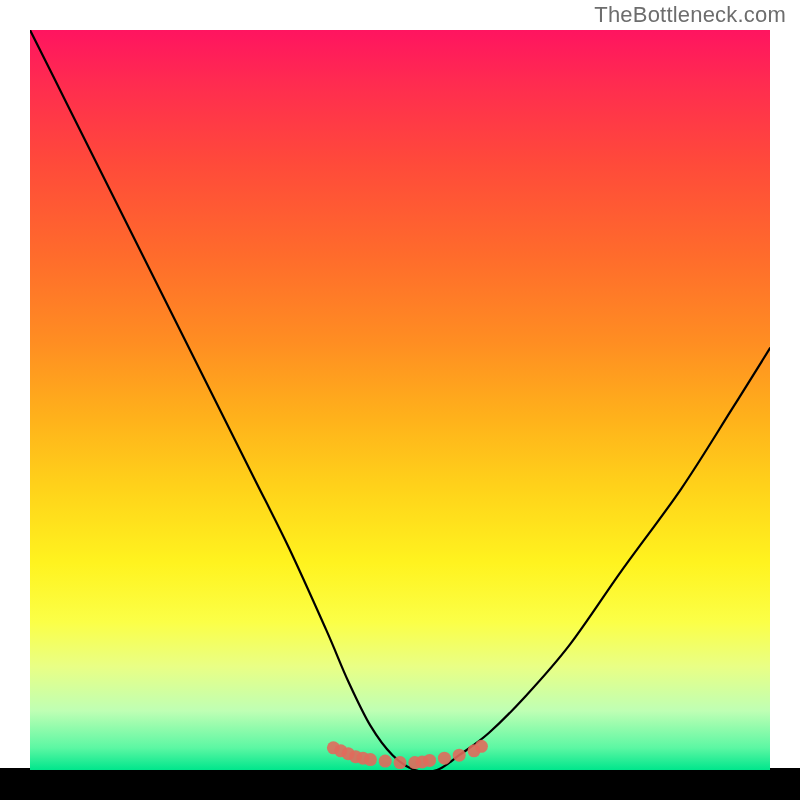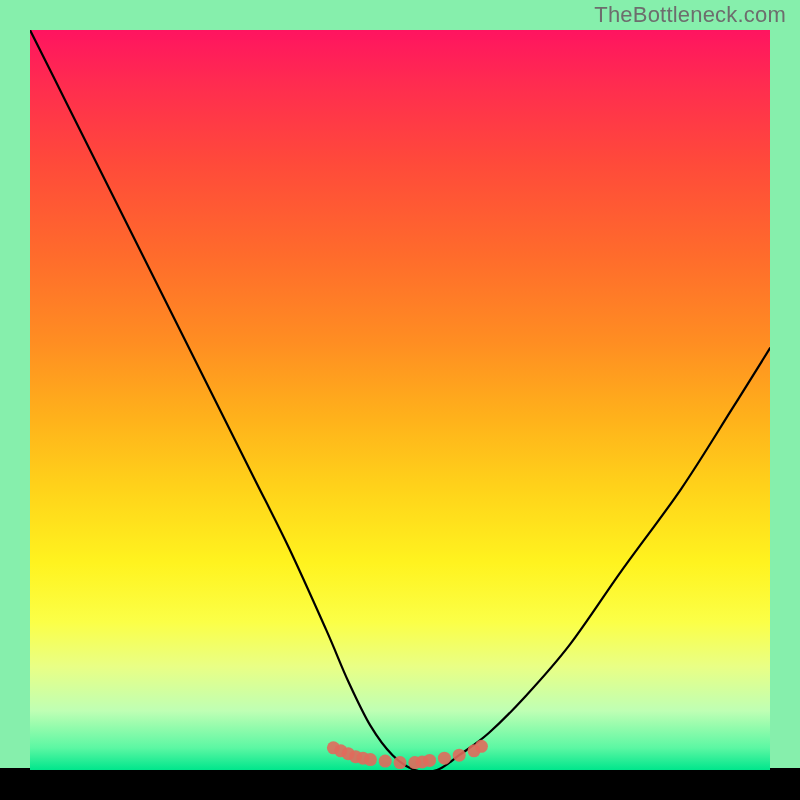--- a/index.html
+++ b/index.html
@@ -8,21 +8,21 @@
     width: 800px;
     height: 800px;
     background: #000;
     overflow: hidden;
     font-family: Arial, Helvetica, sans-serif;
   }
   .frame {
     position: relative;
     width: 800px;
     height: 768px;
-    background: #86efac;
+    background: #ffffff;
   }
   .watermark {
     position: absolute;
     top: 2px;
     right: 14px;
     color: #6d6d6d;
     font-size: 22px;
     font-weight: 500;
     letter-spacing: 0.2px;
     z-index: 30;

